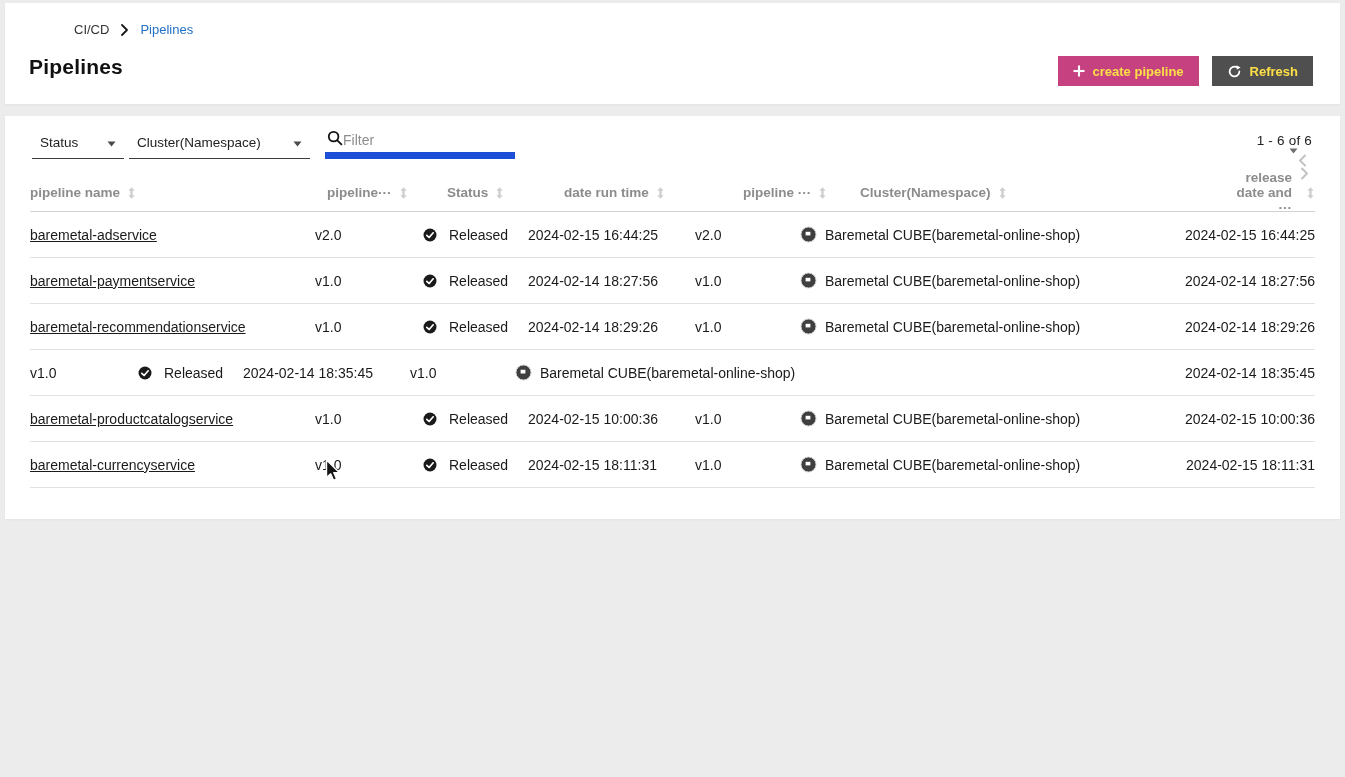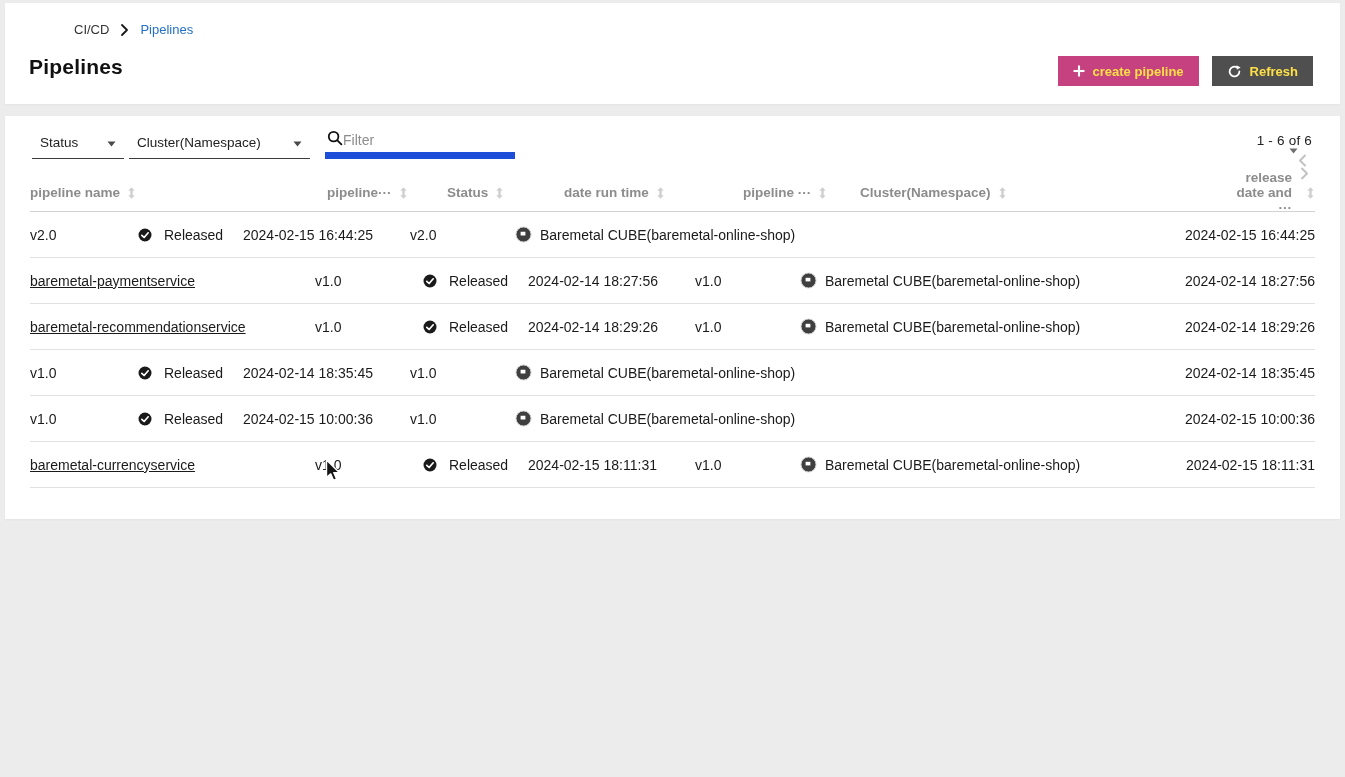--- a/index.html
+++ b/index.html
@@ -251,20 +251,23 @@
         <span class="sort-ic" style="margin-left:7px">
             <svg width="9" height="14" viewBox="0 0 10 14">
               <path d="M5 0.5 L8.5 4.5 H6.3 V9.5 H8.5 L5 13.5 L1.5 9.5 H3.7 V4.5 H1.5 Z" fill="#cecece"></path>
             </svg>
           </span>
       </div>
     </div>
 
     <div id="table-body">
   <div class="trow">
+    <div class="c1">
+      <a class="pipeline-link">baremetal-adservice</a>
+    </div>
     <div class="c2">v2.0</div>
     <div class="c3 status-cell">
       <span style="display:flex">
         <svg width="14" height="14" viewBox="0 0 14 14">
                 <circle cx="7" cy="7" r="6.5" fill="#1a1a1a"></circle>
                 <path d="M3.8 7.3 L6.1 9.5 L10.2 4.8" fill="none" stroke="#fff" stroke-width="1.7" stroke-linecap="round" stroke-linejoin="round"></path>
               </svg>
       </span>
       <span>Released</span>
     </div>
@@ -357,20 +360,23 @@
                 <circle cx="8.5" cy="8.5" r="7.5" fill="#3f3f3f" stroke="#cfcfcf" stroke-width="1"></circle>
                 <path d="M5.6 5.8 h4.8 v3.6 h-4.8 z" fill="#fff"></path>
               </svg>
       </span>
       <span>Baremetal CUBE(baremetal-online-shop)</span>
     </div>
     <div class="c7">2024-02-14 18:35:45</div>
   </div>
 
   <div class="trow">
+    <div class="c1">
+      <a class="pipeline-link">baremetal-productcatalogservice</a>
+    </div>
     <div class="c2">v1.0</div>
     <div class="c3 status-cell">
       <span style="display:flex">
         <svg width="14" height="14" viewBox="0 0 14 14">
                 <circle cx="7" cy="7" r="6.5" fill="#1a1a1a"></circle>
                 <path d="M3.8 7.3 L6.1 9.5 L10.2 4.8" fill="none" stroke="#fff" stroke-width="1.7" stroke-linecap="round" stroke-linejoin="round"></path>
               </svg>
       </span>
       <span>Released</span>
     </div>

